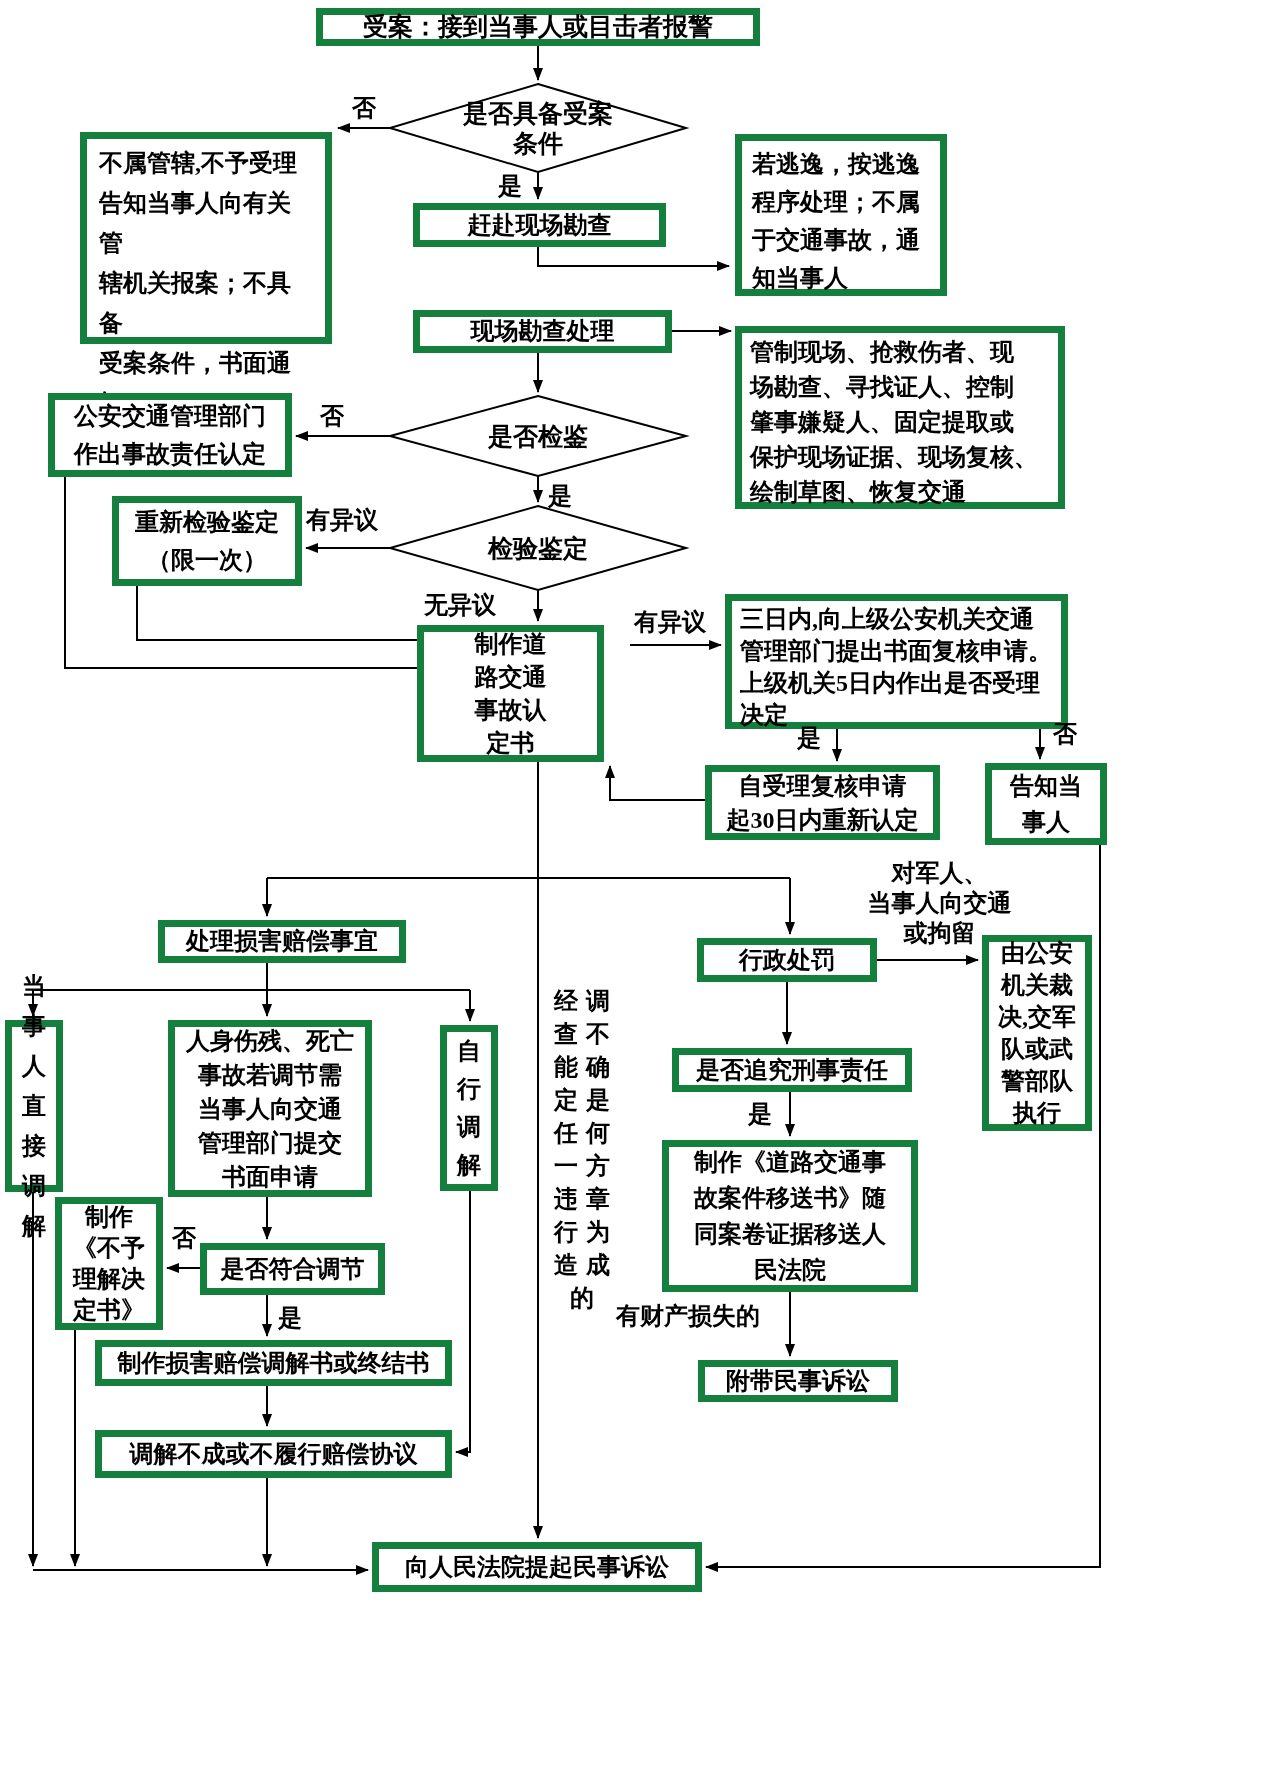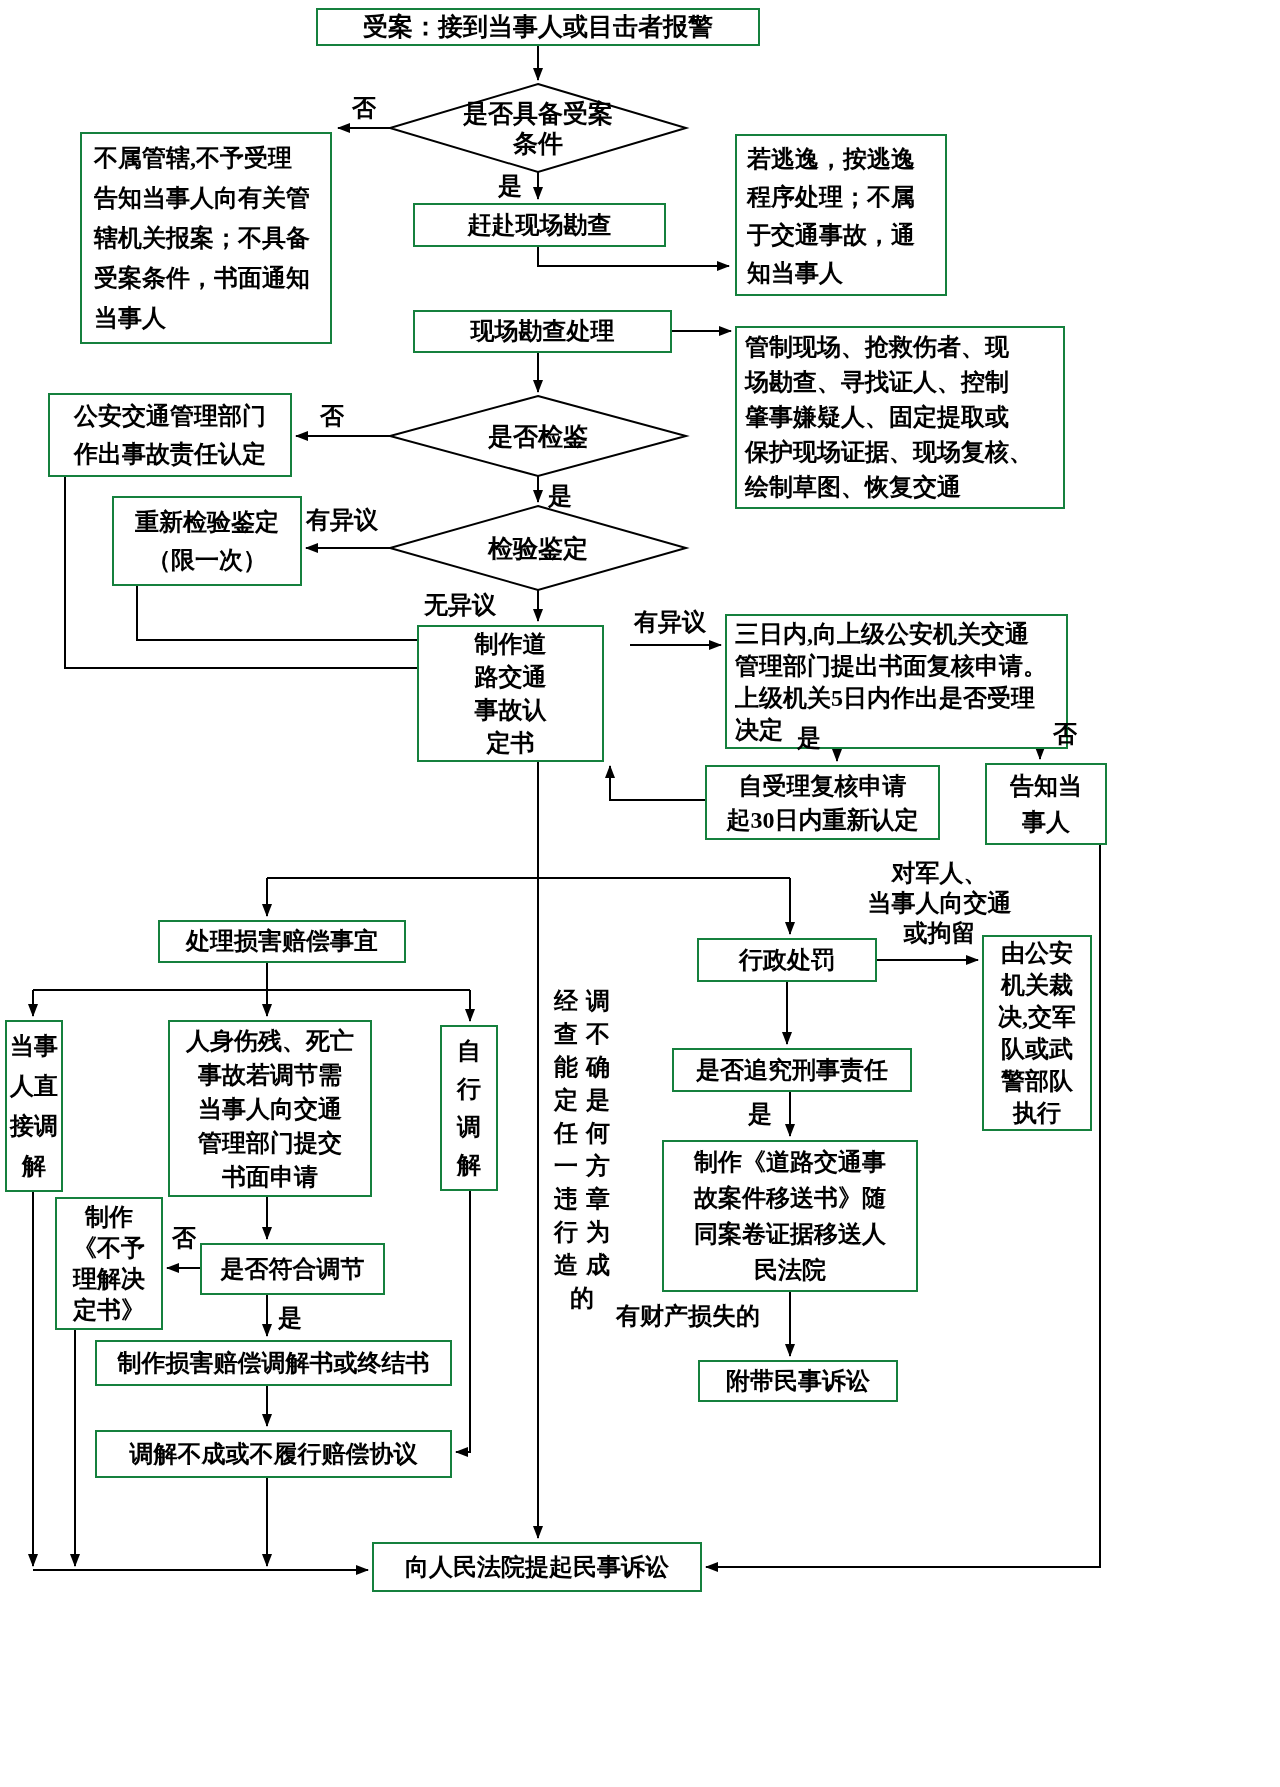--- a/index.html
+++ b/index.html
@@ -2,21 +2,21 @@
 <html><head>
 <meta charset="utf-8">
 <style>
   html,body{margin:0;padding:0;background:#fff;}
   #canvas{
     position:relative;width:1280px;height:1787px;background:#fff;
     font-family:"Liberation Serif","DejaVu Serif",serif;color:#000;overflow:hidden;
   }
   svg.layer{position:absolute;left:0;top:0;z-index:1;}
   .node{
-    position:absolute;border:2px solid #15803d;background:#fff;box-sizing:border-box;
+    position:absolute;border:7px solid #15803d;background:#fff;box-sizing:border-box;
     display:flex;align-items:center;justify-content:center;text-align:center;
     white-space:pre-line;font-size:24px;font-weight:700;line-height:1.45;z-index:2;
   }
   .node.para{display:block;text-align:left;margin-top:29px;}
   .dlabel{
     position:absolute;display:flex;align-items:center;justify-content:center;
     text-align:center;white-space:pre-line;font-size:25px;font-weight:700;z-index:3;
   }
   .elabel{
     position:absolute;font-size:24px;font-weight:700;white-space:pre-line;z-index:3;
@@ -116,21 +116,21 @@
 绘制草图、恢复交通</div>
 
   <div class="node" style="left:112px;top:496px;width:190px;height:90px;line-height:38px;">重新检验鉴定
 （限一次）</div>
 
   <div class="node" style="left:417px;top:625px;width:187px;height:137px;line-height:33px;">制作道
 路交通
 事故认
 定书</div>
 
-  <div class="node para" style="left:725px;top:585px;width:343px;height:135px;padding:2px 8px;line-height:32px;">三日内,向上级公安机关交通
+  <div class="node para" style="left:725px;top:565px;width:343px;height:135px;padding:2px 8px;line-height:32px;">三日内,向上级公安机关交通
 管理部门提出书面复核申请。
 上级机关5日内作出是否受理
 决定</div>
 
   <div class="node" style="left:705px;top:765px;width:235px;height:75px;line-height:34px;">自受理复核申请
 起30日内重新认定</div>
 
   <div class="node" style="left:985px;top:763px;width:122px;height:82px;line-height:36px;">告知当
 事人</div>
 

